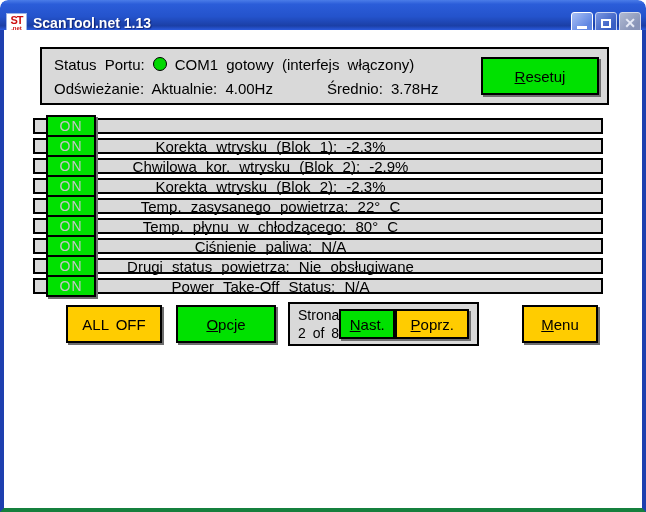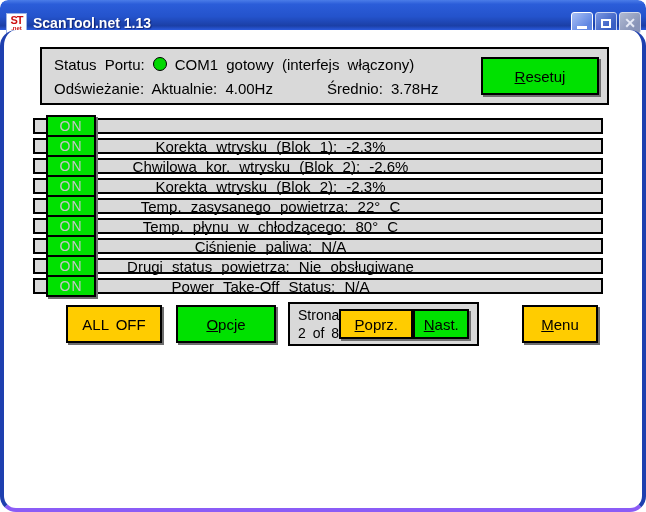--- a/index.html
+++ b/index.html
@@ -45,23 +45,22 @@
   .glyph-min { width:10px; height:3px; background:#fff; margin-top:9px; }
   .glyph-max { width:10px; height:9px; border:2px solid #fff; }
   .glyph-close { color:#e6eaf6; font-size:14px; font-weight:bold; line-height:14px; }
 
   
   .window-body {
     flex:1;
     background:#fff;
     border-left:4px solid #1e3faf;
     border-right:4px solid #1e3faf;
-    border-bottom:4px solid #8b5cf6;
+    border-bottom:4px solid #15803d;
     overflow:hidden;
-    border-radius:16px;
   }
 
   .panel { background:#d9d9d9; border:2px solid #000; }
 
   
   .status-box {
     margin:17px 33px 0 36px; height:58px;
     display:flex; align-items:center;
     padding:0 8px 0 12px;
   }
@@ -178,21 +177,21 @@
         <div class="btn on-btn">ON</div>
       </div>
 
       <div class="row">
         <div class="btn on-btn">ON</div>
         <div class="row-text">Korekta wtrysku (Blok 1): -2.3%</div>
       </div>
 
       <div class="row">
         <div class="btn on-btn">ON</div>
-        <div class="row-text">Chwilowa kor. wtrysku (Blok 2): -2.6%</div>
+        <div class="row-text">Chwilowa kor. wtrysku (Blok 2): -2.9%</div>
       </div>
 
       <div class="row">
         <div class="btn on-btn">ON</div>
         <div class="row-text">Korekta wtrysku (Blok 2): -2.3%</div>
       </div>
 
       <div class="row">
         <div class="btn on-btn">ON</div>
         <div class="row-text">Temp. zasysanego powietrza: 22° C</div>
@@ -225,26 +224,26 @@
         <span class="lbl">ALL OFF</span>
       </div>
       <div class="btn green opcje-btn">
         <span class="lbl accel">Opcje</span>
       </div>
       <div class="panel page-group">
         <div class="page-label">
           <div>Strona</div>
           <div>2 of 8</div>
         </div>
+        <div class="btn green next-btn">
+          <span class="lbl accel">Nast.</span>
+        </div>
         <div class="btn yellow prev-btn">
           <span class="lbl accel">Poprz.</span>
         </div>
-        <div class="btn green next-btn">
-          <span class="lbl accel">Nast.</span>
-        </div>
       </div>
       <div class="btn yellow menu-btn">
         <span class="lbl accel">Menu</span>
       </div>
     </div>
 
   </div>
 </div>
 
 </body></html>

